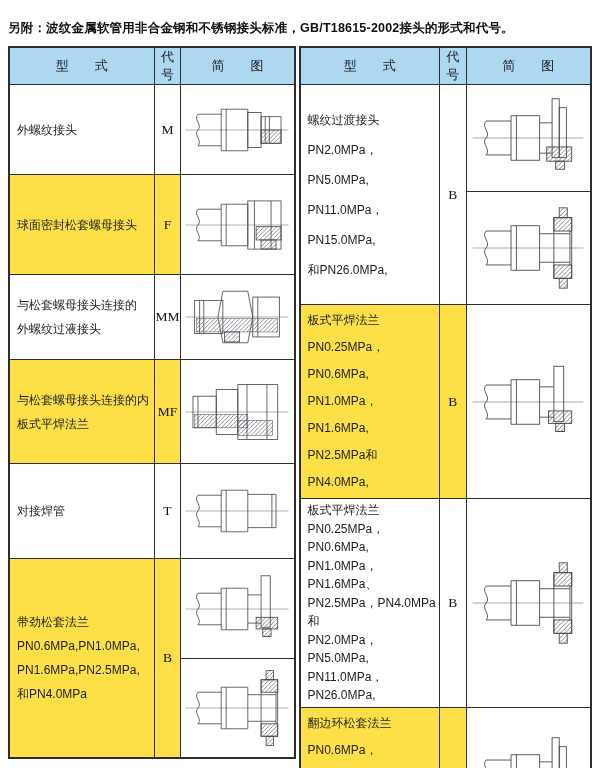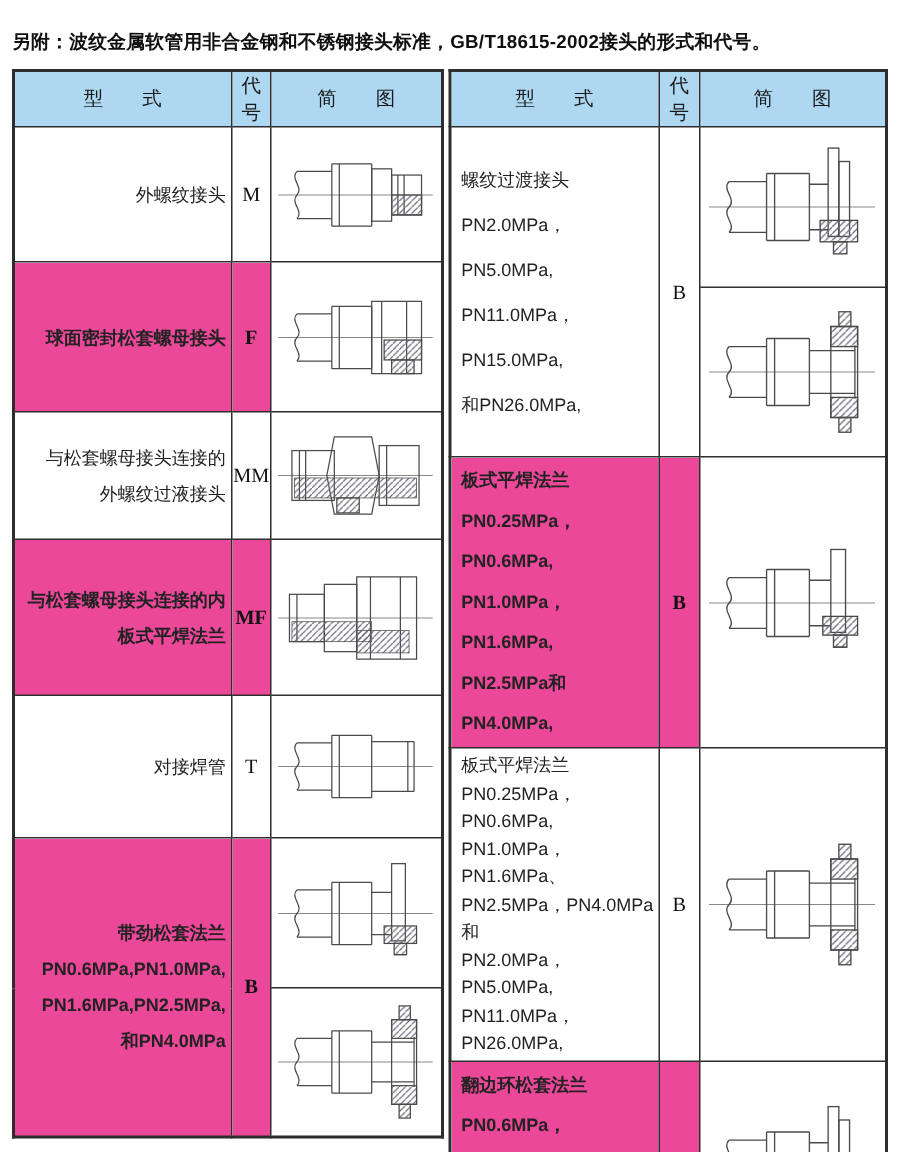--- a/index.html
+++ b/index.html
@@ -4,27 +4,27 @@
 <style>
   html,body { margin:0; padding:0; background:#fff; }
   body { width:600px; height:768px; font-family:"Liberation Sans","DejaVu Sans",sans-serif; }
   .page { width:600px; height:768px; box-sizing:border-box; padding:6px 8px 0 8px;margin-top:12px; }
   .caption { font-size:12.5px; font-weight:bold; color:#101010; margin:2px 0 9px 0; letter-spacing:0.2px; }
   .tables { display:flex; gap:3px; align-items:flex-start; }
   table { border-collapse:collapse; table-layout:fixed; border:2px solid #2d2d2d; background:#fff;padding-left:20px; }
   td,th { border:1px solid #2d2d2d; padding:0; box-sizing:border-box; overflow:hidden; }
   th { background:#aed7f2; font-size:13px; font-weight:normal; color:#1a1a1a; }
   td.t { font-size:12px; color:#222; padding:2px 3px 2px 7px; white-space:pre-line; vertical-align:middle; text-align:left; }
-  .lt td.t { line-height:24px;text-align:right; }
+  .lt td.t { line-height:24px; }
   .rt td.t { line-height:27px; }
   td.t.lh30 { line-height:30px; }
   td.t.lh18 { line-height:18.5px; }
   td.c { text-align:center; vertical-align:middle; font-family:"Liberation Serif","DejaVu Serif",serif; font-size:13.5px; color:#111; }
   td.d { background:#fff; text-align:center; vertical-align:middle; }
-  .hl { background:#ec4899;font-weight:bold; }
+  .hl { background:#fde047; }
   svg.dg { width:108px; height:84px; display:block; margin:0 auto; stroke:#4a4a4a; fill:none; stroke-width:1; }
   .rt svg.dg { width:116px; height:92px; }
   .defs-hidden { position:absolute; width:0; height:0; overflow:hidden; }
 </style>
 </head>
 <body>
 
 <svg class="defs-hidden" aria-hidden="true">
   <defs>
     <pattern id="hatch" width="5" height="5" patternUnits="userSpaceOnUse">

